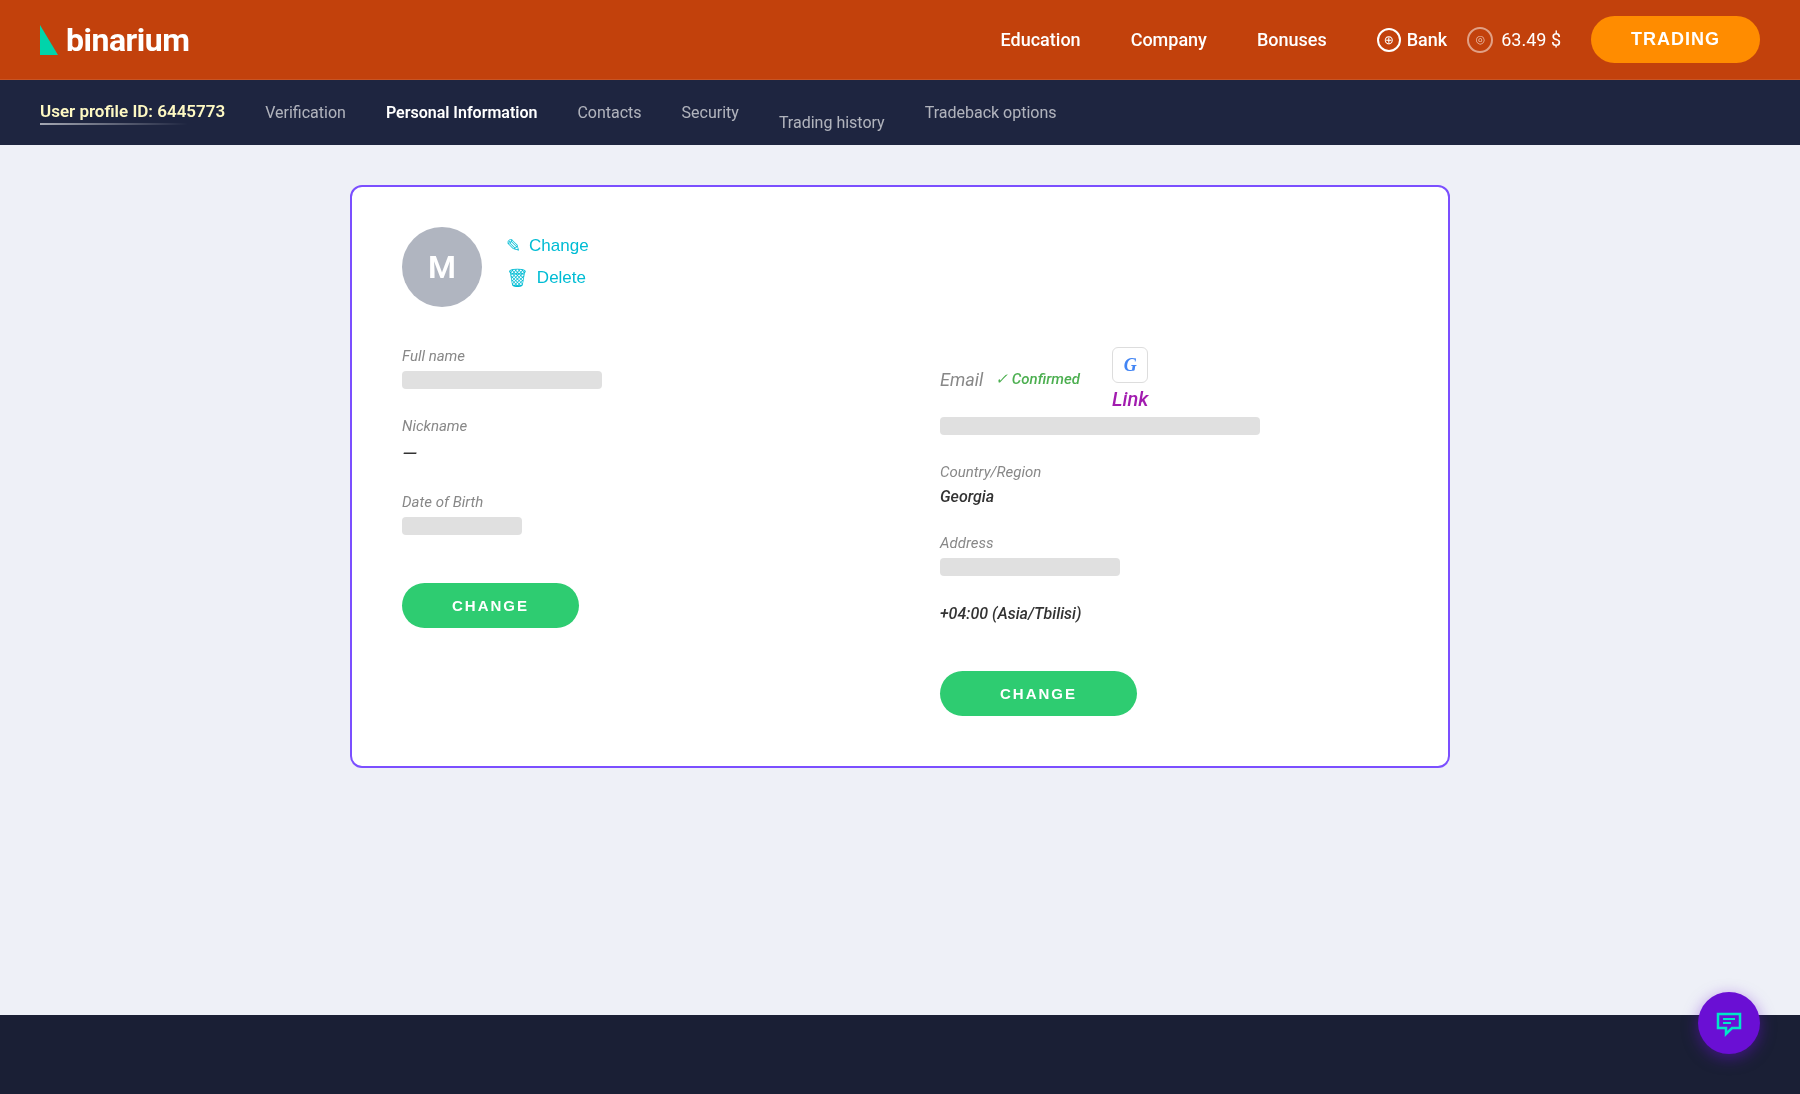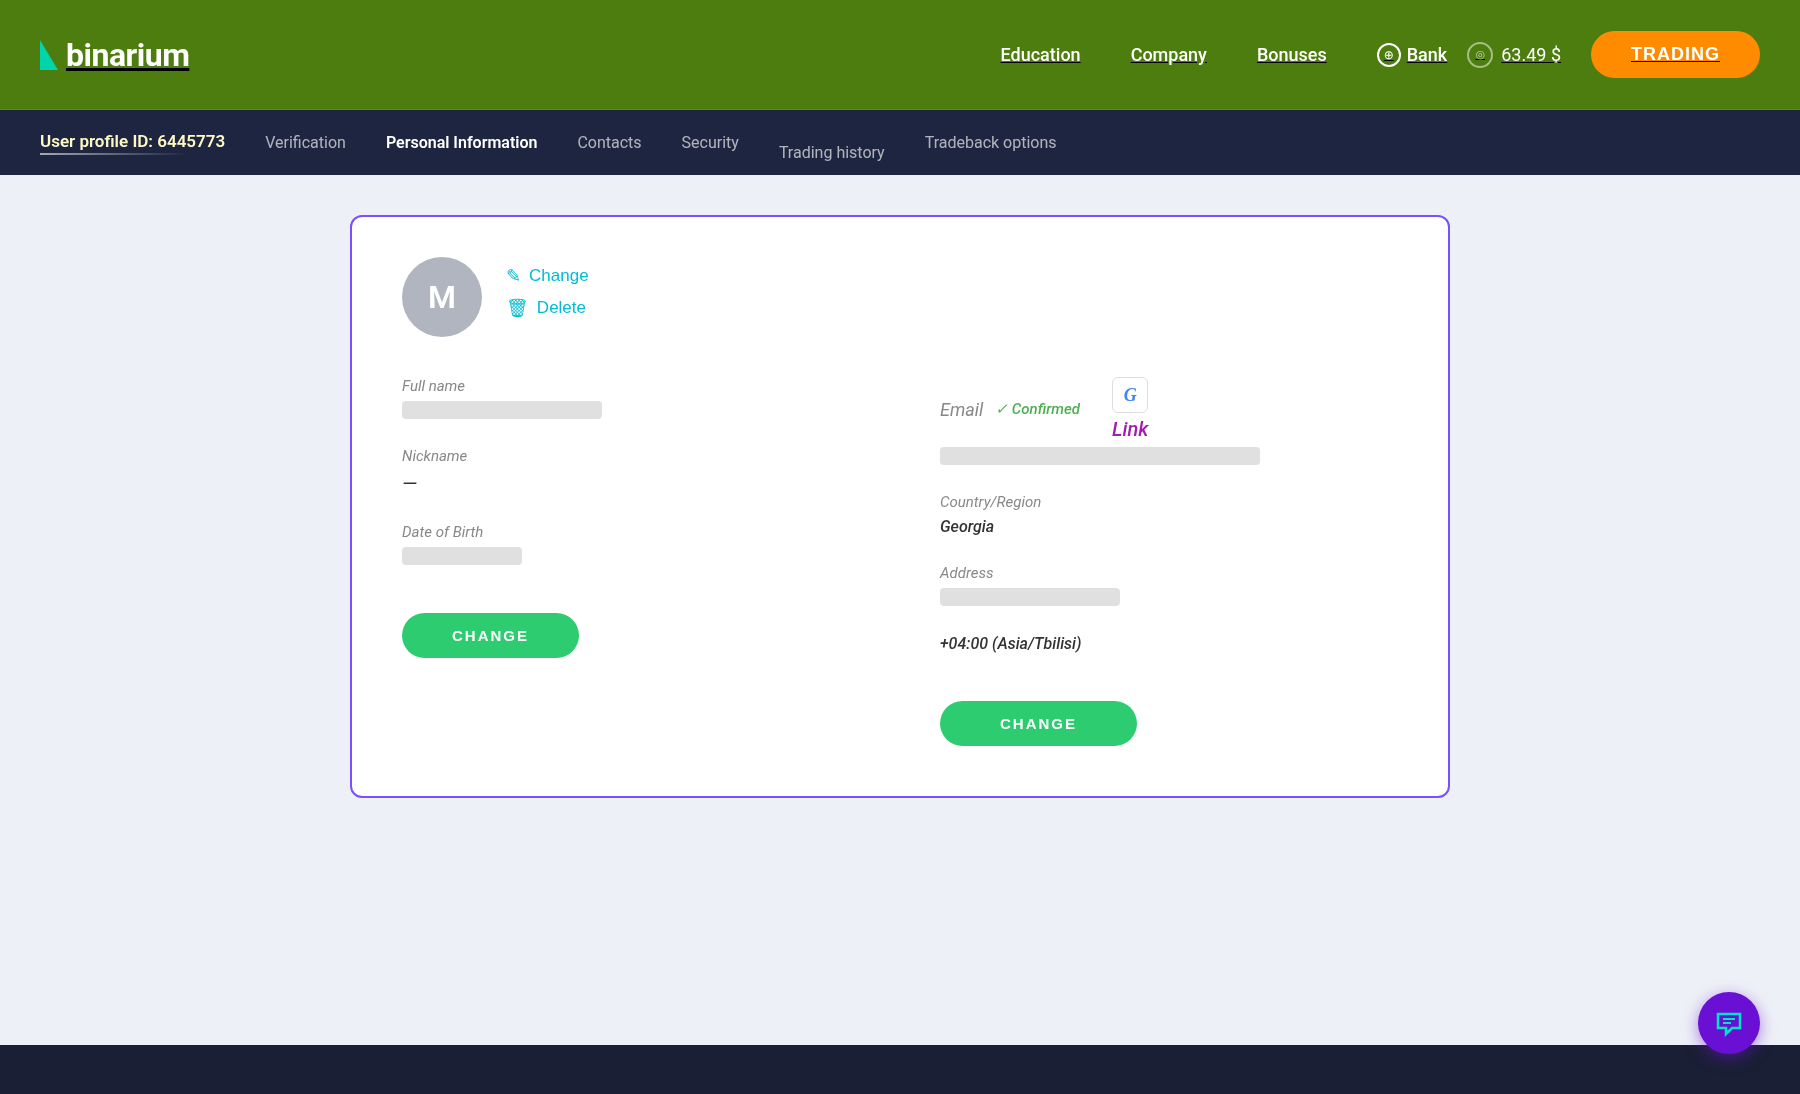--- a/index.html
+++ b/index.html
@@ -5,27 +5,26 @@
     * { margin: 0; padding: 0; box-sizing: border-box; }
     body {
       font-family: -apple-system, BlinkMacSystemFont, 'Segoe UI', Roboto, sans-serif;
       background: #1a1f35;
       min-height: 1094px;
       width: 1800px;
     }
 
     
     .top-nav {
-      background: #4d7c0f;
+      background: #c2410c;
       display: flex;
       align-items: center;
       padding: 0 40px;
-      height: 110px;
+      height: 80px;
       border-bottom: 1px solid rgba(255,255,255,0.1);
-      text-decoration: underline;
     }
     .logo {
       display: flex;
       align-items: center;
       gap: 8px;
       margin-right: auto;
     }
     .logo-triangle {
       width: 0; height: 0;
       border-left: 0px solid transparent;

